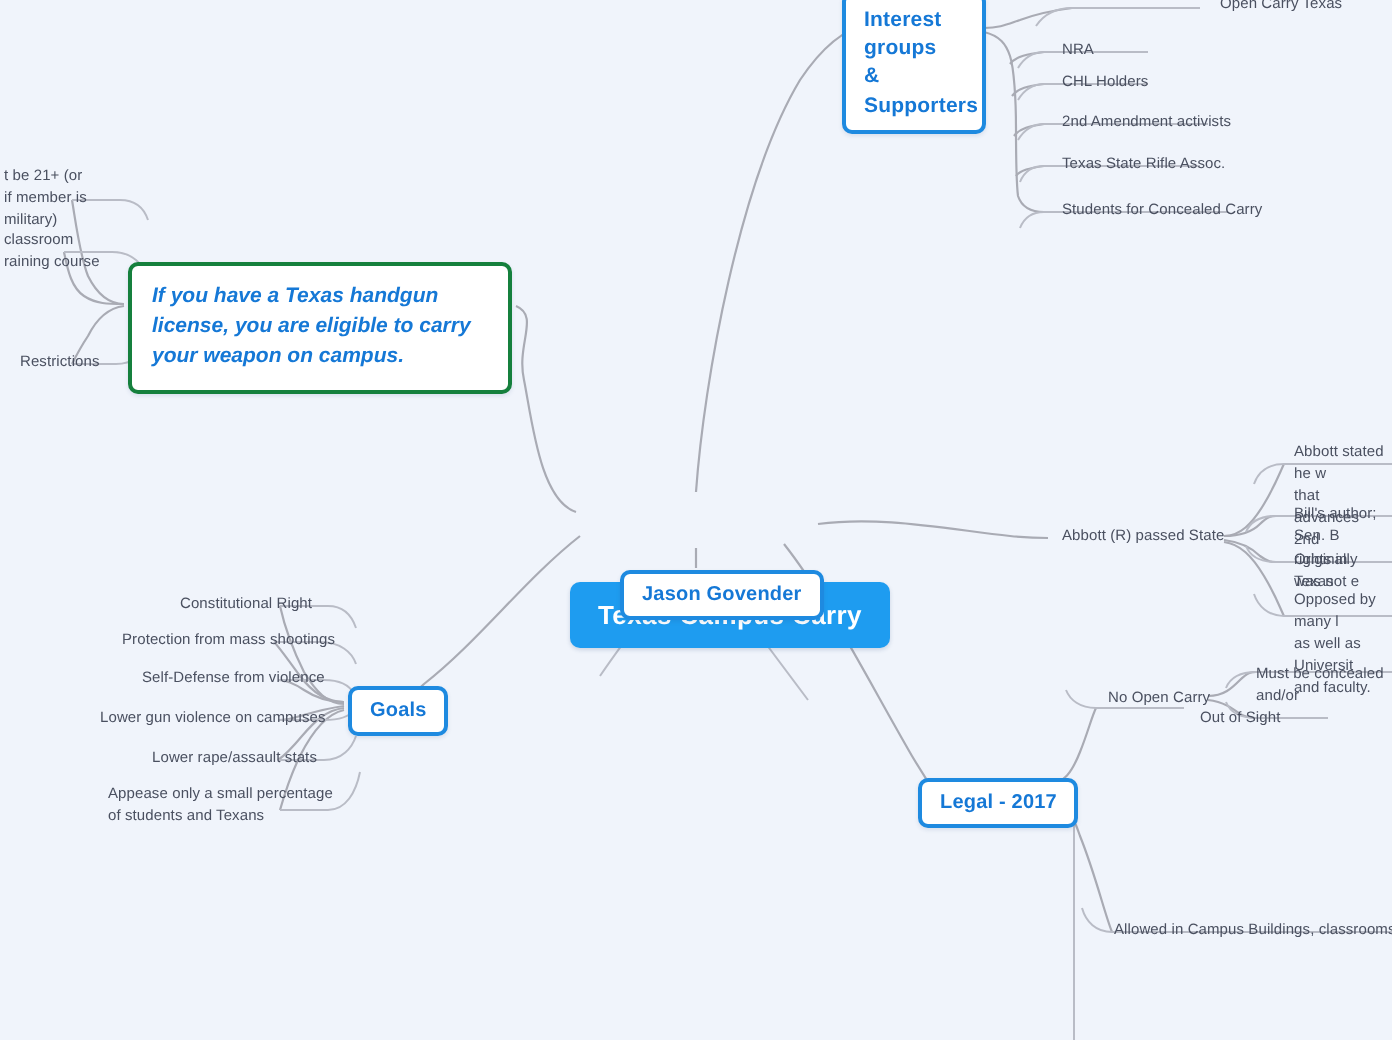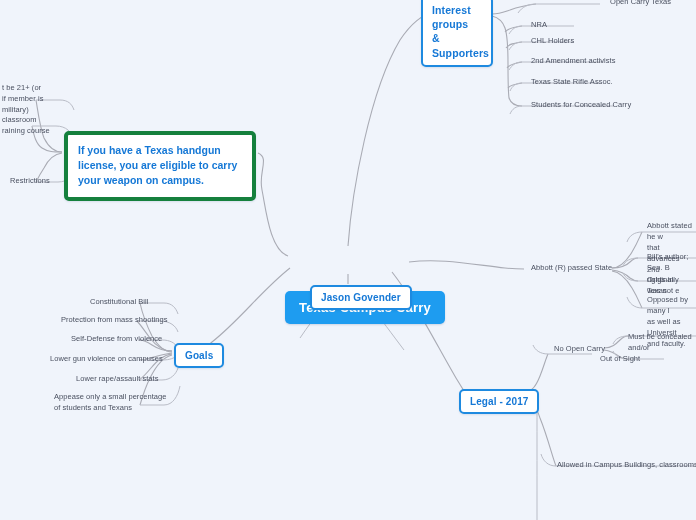--- a/index.html
+++ b/index.html
@@ -76,25 +76,26 @@
     text-align: left;
   }
 
   
   .note {
     background: #ffffff;
     color: #1578d6;
     font-weight: bold;
     font-size: 10.5px;
     line-height: 1.45;
-    border: 4px solid #15803d;
+    border: 2px solid #15803d;
     border-radius: 5px;
     padding: 8px 10px;
     text-align: left;
     box-shadow: 0 1px 2px rgba(40,70,120,0.12);
+    font-style: italic;
   }
 
   
   .leaf {
     color: #4a5060;
     font-size: 7.5px;
     line-height: 1.45;
     padding: 1px 4px 2px 6px;
     text-align: left;
     letter-spacing: 0.05px;
@@ -228,21 +229,21 @@
 
   <div class="node leaf" style="left:-4px; top:82px;">t be 21+ (or
 if member is
 military)</div>
   <div class="node leaf" style="left:-4px; top:114px;"> classroom
 raining course</div>
   <div class="node leaf" style="left:4px; top:175px;">Restrictions</div>
 
   <div class="node primary" style="left:174px; top:343px;">Goals</div>
 
-  <div class="node leaf" style="left:84px; top:296px;">Constitutional Bill</div>
+  <div class="node leaf" style="left:84px; top:296px;">Constitutional Right</div>
   <div class="node leaf" style="left:55px; top:314px;">Protection from mass shootings</div>
   <div class="node leaf" style="left:65px; top:333px;">Self-Defense from violence</div>
   <div class="node leaf" style="left:44px; top:353px;">Lower gun violence on campuses</div>
   <div class="node leaf" style="left:70px; top:373px;">Lower rape/assault stats</div>
   <div class="node leaf" style="left:48px; top:391px;">Appease only a small percentage
 of students and Texans</div>
 
   <div class="node leaf" style="left:525px; top:262px;">Abbott (R) passed State</div>
 
   <div class="node leaf" style="left:641px; top:220px;">Abbott stated he w

